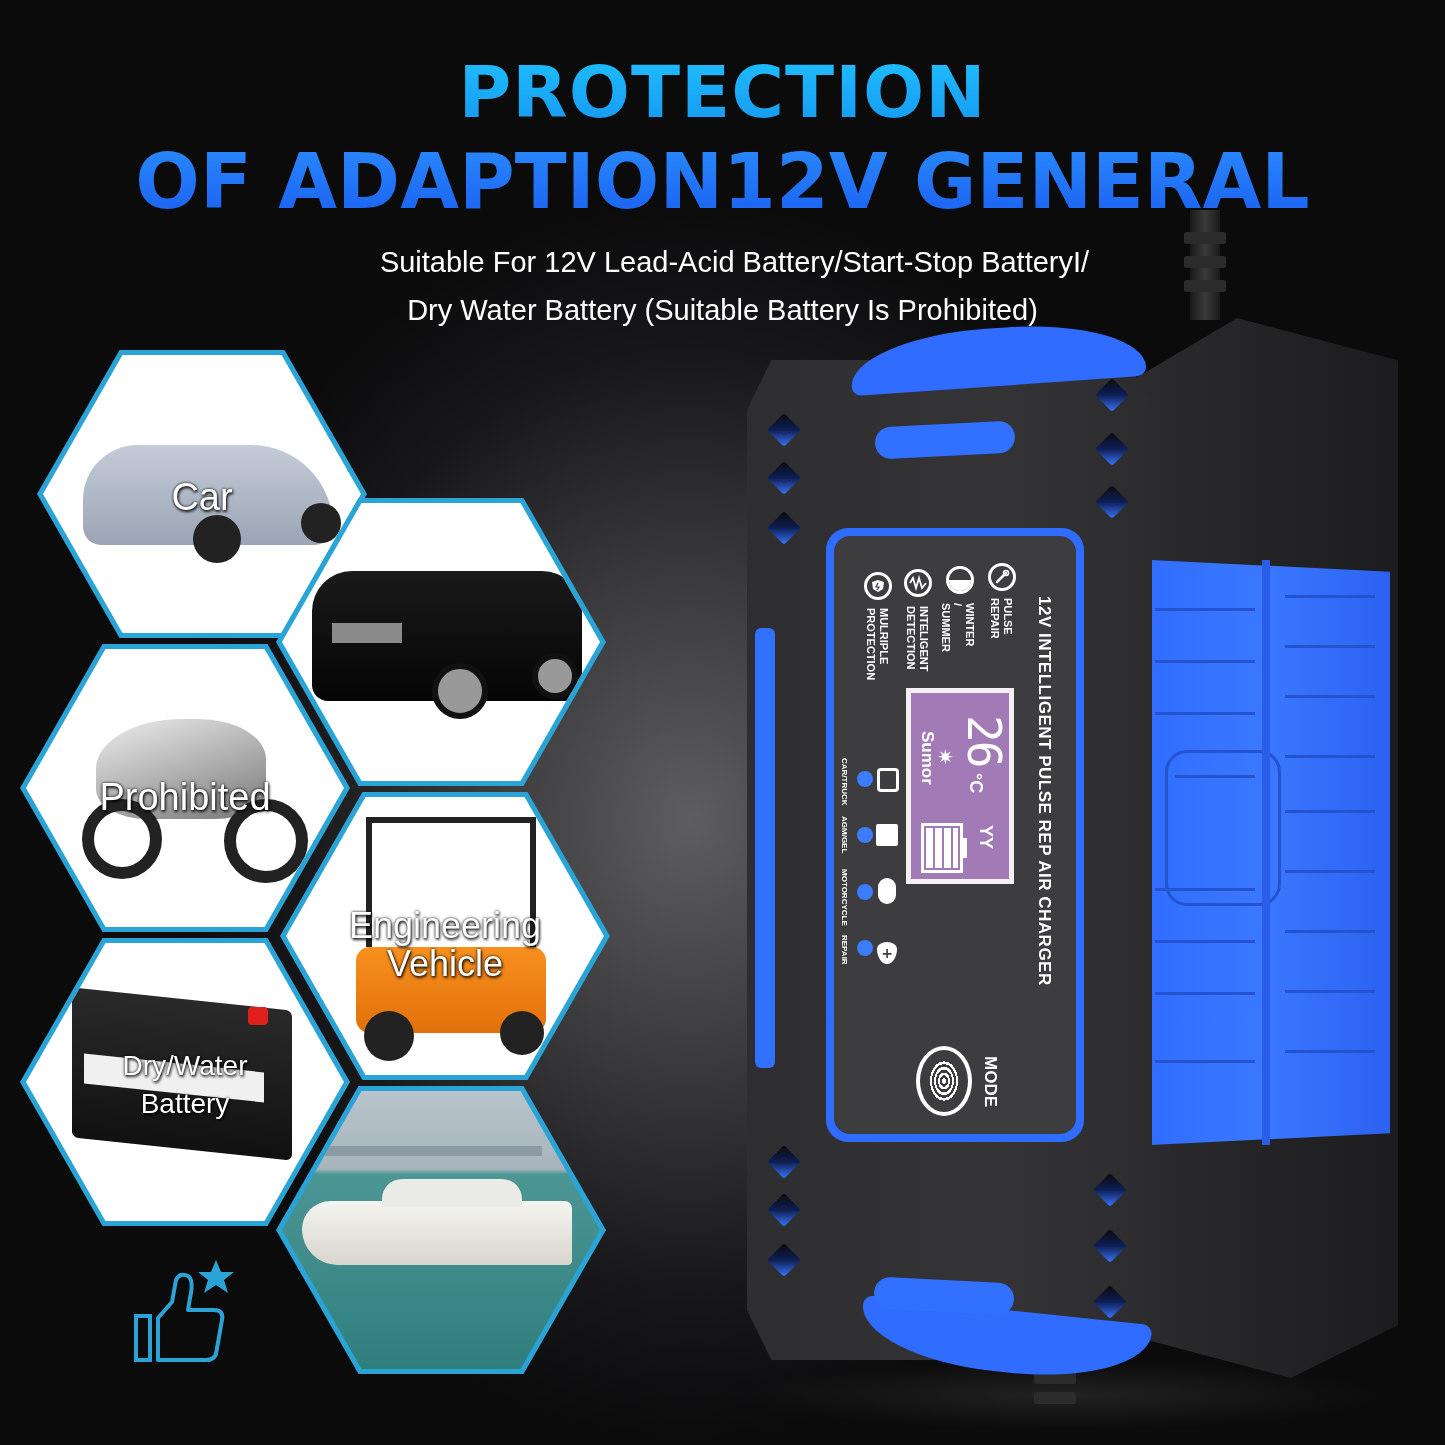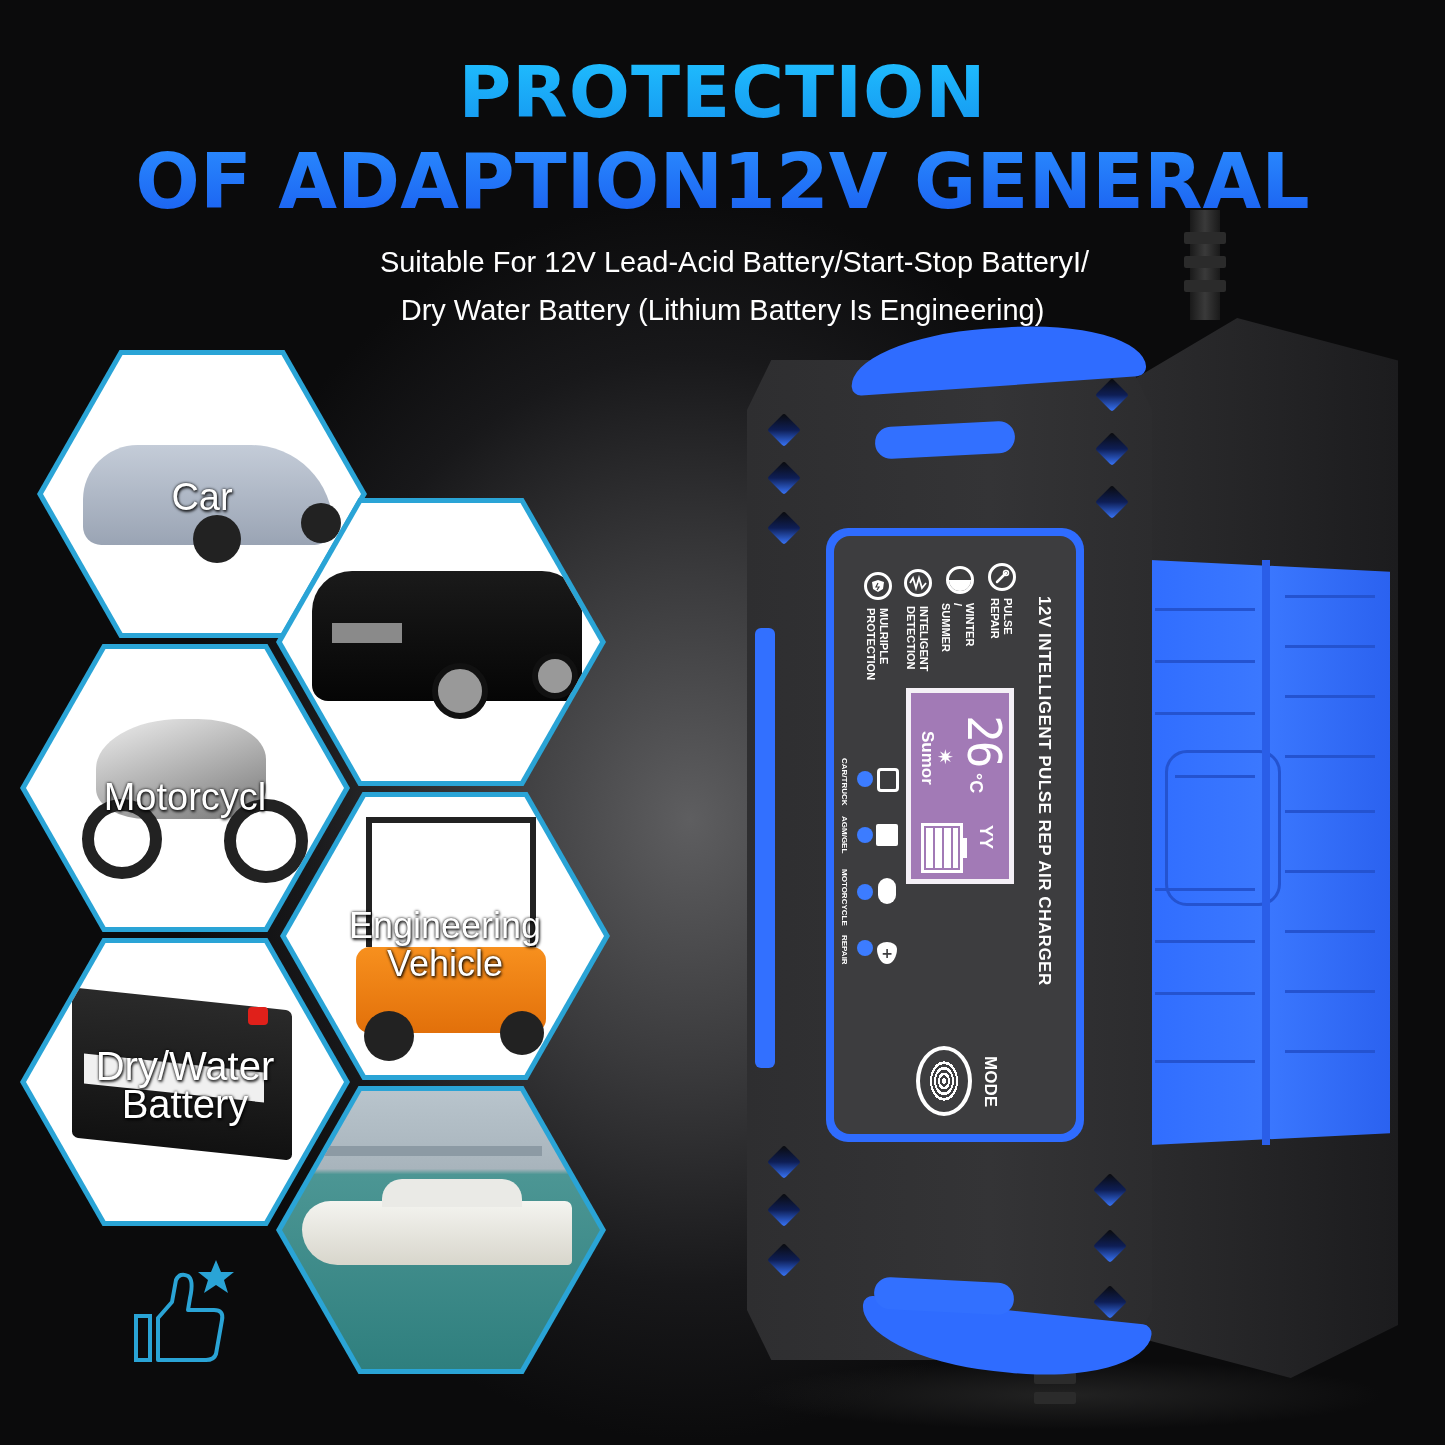--- a/index.html
+++ b/index.html
@@ -47,21 +47,21 @@
   .lcd-inner{position:absolute;left:5px;top:5px;right:5px;bottom:5px;background:#a27ab6;}
   .led{width:16px;height:16px;border-radius:50%;background:#3c7cff;}
   .mode-btn{left:916px;top:1046px;width:56px;height:70px;border:4px solid #fff;border-radius:50%;box-sizing:border-box;}
 </style>
 </head>
 <body>
 
 <div class="abs title1">PROTECTION</div>
 <div class="abs title2">OF ADAPTION12V GENERAL</div>
 <div class="abs sub sub1">Suitable For 12V Lead-Acid Battery/Start-Stop BatteryI/</div>
-<div class="abs sub sub2">Dry Water Battery (Lithium Battery Is Engineering)</div>
+<div class="abs sub sub2">Dry Water Battery (Suitable Battery Is Prohibited)</div>
 
 <div class="abs charger-shadow"></div>
 <div class="abs cable"></div>
 <div class="abs cable-ring" style="top:232px"></div>
 <div class="abs cable-ring" style="top:256px"></div>
 <div class="abs cable-ring" style="top:280px"></div>
 <div class="abs cable-ring" style="top:1372px;left:1034px"></div>
 <div class="abs cable-ring" style="top:1392px;left:1034px"></div>
 
 <div class="abs side-block"></div>
@@ -198,42 +198,42 @@
     <div class="abs" style="left:150px;top:160px;width:56px;height:56px;background:#999;border:6px solid #111;border-radius:50%;box-sizing:border-box"></div>
     <div class="abs" style="left:250px;top:150px;width:46px;height:46px;background:#999;border:6px solid #111;border-radius:50%;box-sizing:border-box"></div>
   </div>
 </div>
 
 <div class="abs hex" style="left:20px;top:644px">
   <div class="hex-inner">
     <div class="abs" style="left:70px;top:70px;width:170px;height:100px;background:linear-gradient(160deg,#eee,#777);border-radius:50% 40% 30% 30%"></div>
     <div class="abs" style="left:56px;top:150px;width:80px;height:80px;border:12px solid #222;border-radius:50%;box-sizing:border-box"></div>
     <div class="abs" style="left:198px;top:150px;width:84px;height:84px;border:12px solid #222;border-radius:50%;box-sizing:border-box"></div>
-    <div class="hex-label" style="top:128px">Motorcycl</div>
+    <div class="hex-label" style="top:128px">Prohibited</div>
   </div>
 </div>
 
 <div class="abs hex" style="left:280px;top:792px">
   <div class="hex-inner">
     <div class="abs" style="left:80px;top:20px;width:170px;height:130px;border:6px solid #222;border-bottom:none;box-sizing:border-box"></div>
     <div class="abs" style="left:70px;top:150px;width:190px;height:86px;background:linear-gradient(180deg,#f7901e,#e2700a);border-radius:14px"></div>
     <div class="abs" style="left:78px;top:214px;width:50px;height:50px;background:#222;border-radius:50%"></div>
     <div class="abs" style="left:214px;top:214px;width:44px;height:44px;background:#222;border-radius:50%"></div>
     <div class="hex-label" style="top:110px;font-size:36px;line-height:38px">
       <span>Engineering</span><br><span>Vehicle</span>
     </div>
   </div>
 </div>
 
 <div class="abs hex" style="left:20px;top:938px">
   <div class="hex-inner">
     <div class="abs" style="left:46px;top:56px;width:220px;height:150px;background:linear-gradient(180deg,#2a2a2a,#111);border-radius:6px;transform:skewY(6deg)"></div>
     <div class="abs" style="left:58px;top:120px;width:180px;height:30px;background:#f0f0f0;transform:skewY(6deg)"></div>
     <div class="abs" style="left:222px;top:64px;width:20px;height:18px;background:#e0201a;border-radius:4px"></div>
-    <div class="hex-label" style="top:104px;font-size:40px;line-height:38px">
+    <div class="hex-label" style="top:104px;font-size:28px;line-height:38px">
       <span>Dry/Water</span><br><span>Battery</span>
     </div>
   </div>
 </div>
 
 <div class="abs hex" style="left:276px;top:1086px">
   <div class="hex-inner" style="background:linear-gradient(180deg,#b8c4cc 0%,#a8b4bc 28%,#4c9694 30%,#2f7f7e 100%)">
     <div class="abs" style="left:40px;top:55px;width:220px;height:10px;background:#8c9aa4"></div>
     <div class="abs" style="left:20px;top:110px;width:270px;height:64px;background:linear-gradient(180deg,#f4f4f0,#d8d6cc);border-radius:40px 10px 6px 50px"></div>
     <div class="abs" style="left:100px;top:88px;width:140px;height:28px;background:#eaeae6;border-radius:20px 20px 0 0"></div>

